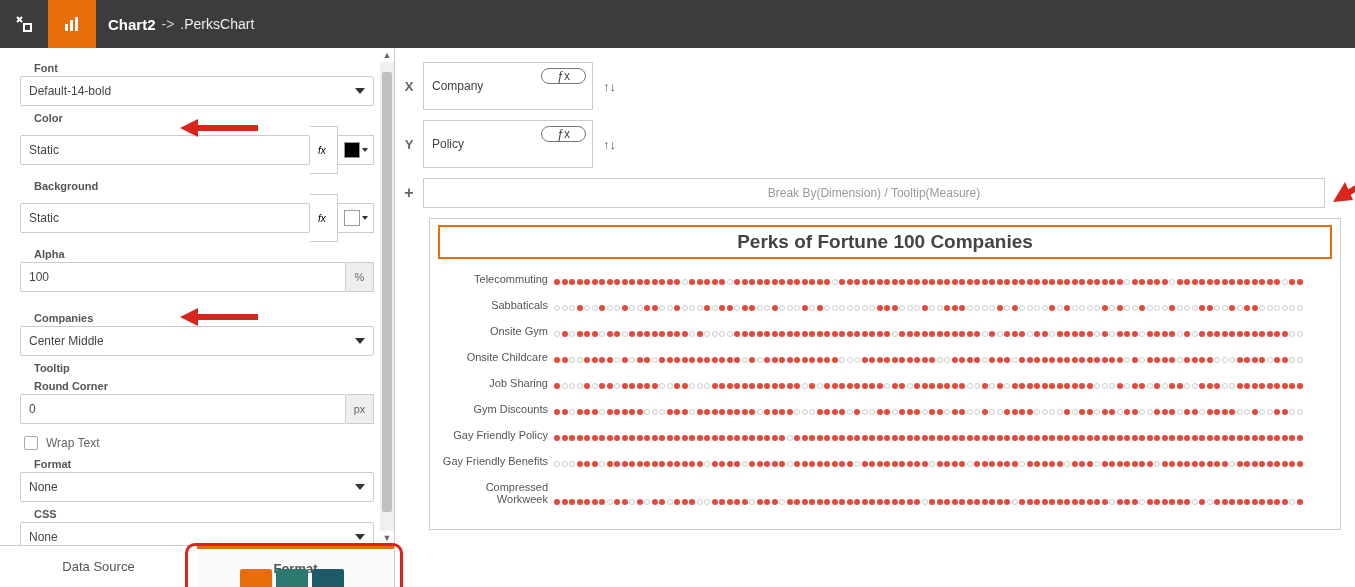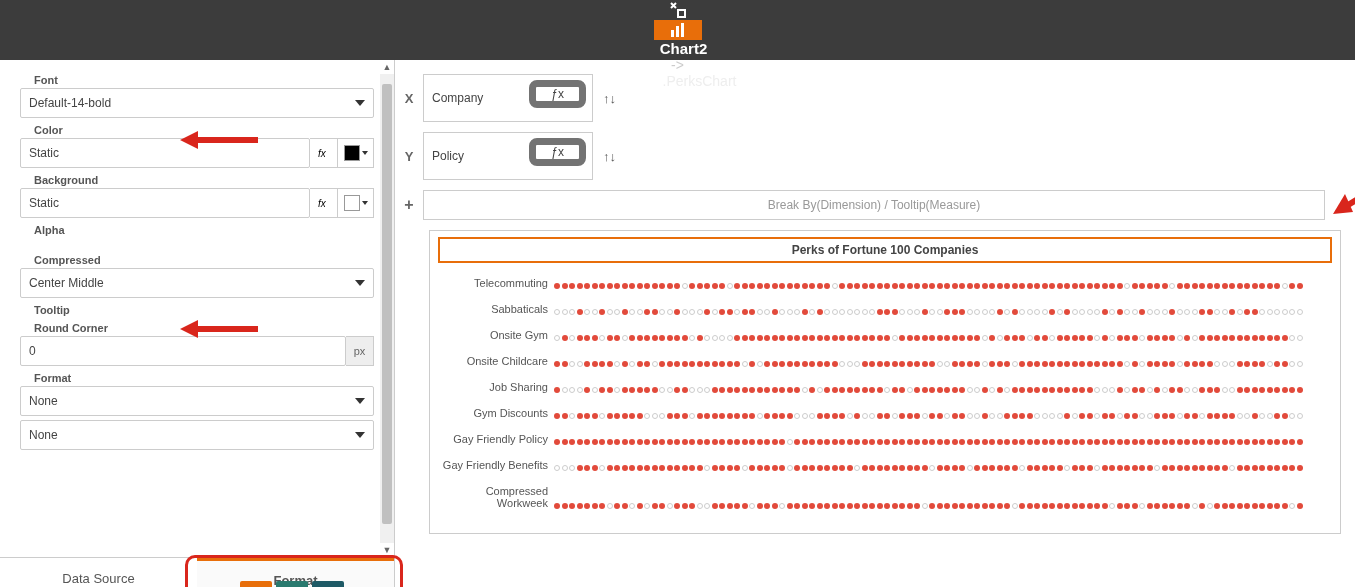--- a/index.html
+++ b/index.html
@@ -1,58 +1,58 @@
 <!DOCTYPE html>
 <html><head>
 <meta charset="utf-8">
 <style>
 *{box-sizing:border-box;margin:0;padding:0;font-family:Arial,Helvetica,sans-serif;}
 body{width:1355px;height:587px;background:#fff;overflow:hidden;font-size:12px;color:#444;}
-.header{height:60px;background:#3c3c3c;display:flex;align-items:center;color:#fff;flex-direction:column;}
+.header{height:48px;background:#3c3c3c;display:flex;align-items:center;color:#fff;}
 .hbtn{width:48px;height:48px;display:flex;align-items:center;justify-content:center;}
 .hbtn.orange{background:#e86e0a;}
 .htitle{font-size:15px;font-weight:bold;margin-left:12px;}
 .harrow{font-size:14px;color:#ccc;margin:0 6px;}
-.hsub{font-size:14px;color:#eee;margin-left:44px;}
+.hsub{font-size:14px;color:#eee;}
 .main{display:flex;height:539px;}
 .left{width:395px;border-right:1px solid #ccc;display:flex;flex-direction:column;position:relative;}
 .form-scroll{flex:1;overflow:hidden;padding:8px 20px 8px 20px;position:relative;}
 .scrollbar{position:absolute;right:0;top:0;width:14px;height:100%;display:flex;flex-direction:column;align-items:center;}
 .scrollbar .track{flex:1;width:14px;background:#f0f0f0;position:relative;}
 .scrollbar .thumb{position:absolute;top:10px;left:2px;width:10px;height:440px;background:#c0c0c0;border-radius:2px;}
 .scrollbar .arrow{height:14px;width:14px;font-size:9px;display:flex;align-items:center;justify-content:center;color:#666;}
 .field-label{font-size:11px;font-weight:bold;color:#555;margin:6px 0 2px 14px;}
 .field-row{display:flex;align-items:center;margin-bottom:4px;}
 .select,.input{height:30px;border:1px solid #ccc;background:#fff;display:flex;align-items:center;padding:0 8px;flex:1;border-radius:2px;position:relative;}
 .select .caret{margin-left:auto;}
 .caret{width:0;height:0;border-left:5px solid transparent;border-right:5px solid transparent;border-top:6px solid #333;}
 .addon{height:30px;min-width:28px;border:1px solid #ccc;border-left:none;background:#eee;display:flex;align-items:center;justify-content:center;font-size:11px;color:#666;}
-.fx-box{height:30px;width:28px;border:1px solid #ccc;border-left:none;display:flex;align-items:center;justify-content:center;}
+.fx-box{height:48px;width:28px;border:1px solid #ccc;border-left:none;display:flex;align-items:center;justify-content:center;}
 .colorbox{height:30px;width:36px;border:1px solid #ccc;border-left:none;display:flex;align-items:center;justify-content:center;gap:2px;}
 .swatch{width:16px;height:16px;border:1px solid #999;}
 .swatch.black{background:#000;}
 .swatch.white{background:#fff;}
 .caret-sm{width:0;height:0;border-left:3px solid transparent;border-right:3px solid transparent;border-top:4px solid #333;}
 .checkbox-row{display:flex;align-items:center;gap:8px;margin:12px 0 8px 4px;color:#666;}
 .cb{width:14px;height:14px;border:1px solid #aaa;border-radius:2px;}
 .tabs{display:flex;height:42px;border-top:1px solid #ccc;}
 .tab{flex:1;display:flex;align-items:center;justify-content:center;font-size:13px;color:#555;cursor:pointer;}
 .tab.active{font-weight:bold;border-top:3px solid #e86e0a;background:#fafafa;}
 .highlight-box{position:absolute;border:3px solid #d9261c;border-radius:10px;pointer-events:none;}
 .arrow-red{position:absolute;pointer-events:none;}
 .right{flex:1;padding:14px 0 0 0;position:relative;overflow:hidden;}
 .axis-row{display:flex;align-items:center;margin:0 0 10px 0;}
 .axis-label{width:28px;text-align:center;font-size:13px;font-weight:bold;color:#666;}
 .axis-plus{width:28px;text-align:center;font-size:16px;font-weight:bold;color:#666;}
 .axis-field{flex:0 0 170px;height:48px;border:1px solid #ccc;display:flex;align-items:center;padding:0 8px;position:relative;font-size:12px;}
-.axis-field .fx{position:absolute;right:6px;top:5px;font-size:12px;border:7px solid #737373;padding:0 15px;border-radius:8px;}
+.axis-field .fx{position:absolute;right:6px;top:5px;font-size:12px;border:1px solid #737373;padding:0 15px;border-radius:8px;}
 .sort-icon{margin-left:10px;font-size:13px;color:#555;}
 .breakby{height:30px;border:1px solid #ccc;display:flex;align-items:center;margin-right:30px;flex:1;color:#999;font-size:12px;padding:0 8px;justify-content:center;}
 .chart-area{margin:4px 14px 0 34px;border:1px solid #ccc;padding:6px 8px 10px 8px;}
-.chart-title{border:2px solid #e86e0a;text-align:center;font-weight:bold;font-size:12px;padding:4px 0;margin-bottom:10px;}
+.chart-title{border:2px solid #e86e0a;text-align:center;font-weight:bold;font-size:19px;padding:4px 0;margin-bottom:10px;}
 .chart-row{display:flex;align-items:flex-end;margin:14px 4px;}
 .chart-row-label{width:112px;text-align:right;font-size:11px;color:#555;padding-right:6px;}
 .chart-dots{flex:1;display:flex;gap:1.5px;overflow:hidden;}
 .dot{width:6px;height:6px;border-radius:50%;flex-shrink:0;}
 .dot.on{background:#e24a3b;}
 .dot.off{background:#fff;border:1px solid #ccc;}
 .bottom-icons{position:absolute;bottom:0;left:240px;display:flex;gap:4px;}
 .bicon{width:32px;height:18px;border-radius:2px 2px 0 0;}
 svg.fx-icon{width:16px;height:16px;}
 </style>
@@ -115,49 +115,60 @@
               <text x="2" y="12" font-size="10" font-style="italic">fx</text>
             </svg>
           </div>
         <div class="colorbox">
             <span class="swatch white"></span>
             <span class="caret-sm"></span>
           </div>
       </div>
 
       <div class="field-label">Alpha</div>
+      <div class="field-row">
+        <div class="input">
+            <span>100</span>
+          </div>
+        <div class="addon">%</div>
+      </div>
 
       <div style="height:10px"></div>
-      <div class="field-label">Compressed</div>
+      <div class="field-label">Companies</div>
       <div class="field-row">
         <div class="select">
             <span>Center Middle</span>
             <span class="caret"></span>
           </div>
       </div>
 
       <div class="field-label">Tooltip</div>
 
       <div class="field-label">Round Corner</div>
       <div class="field-row">
         <div class="input">
             <span>0</span>
           </div>
         <div class="addon">px</div>
       </div>
 
+      <div class="checkbox-row">
+        <span class="cb"></span>
+        <span>Wrap Text</span>
+      </div>
 
       <div class="field-label">Format</div>
       <div class="field-row">
         <div class="select">
             <span>None</span>
             <span class="caret"></span>
           </div>
       </div>
 
+      <div class="field-label">CSS</div>
       <div class="field-row">
         <div class="select">
             <span>None</span>
             <span class="caret"></span>
           </div>
       </div>
 
       <div class="scrollbar">
         <div class="arrow">▲</div>
         <div class="track">

